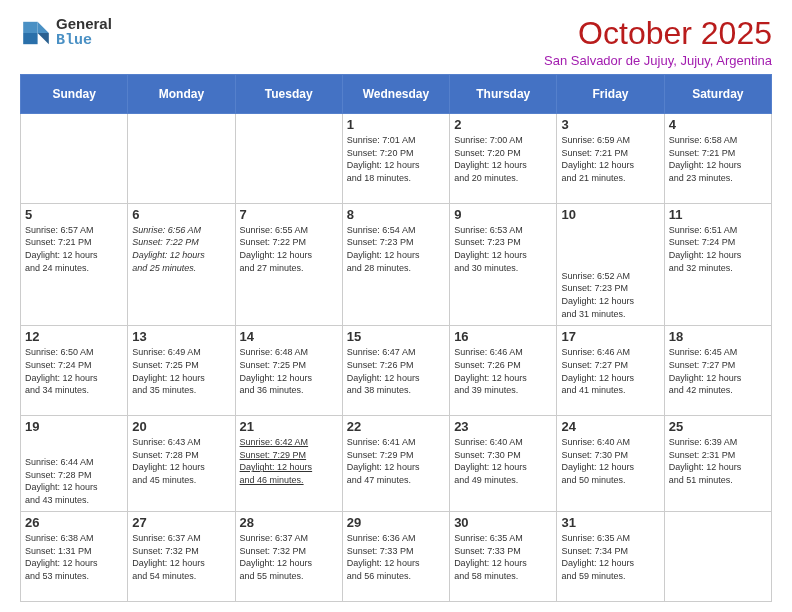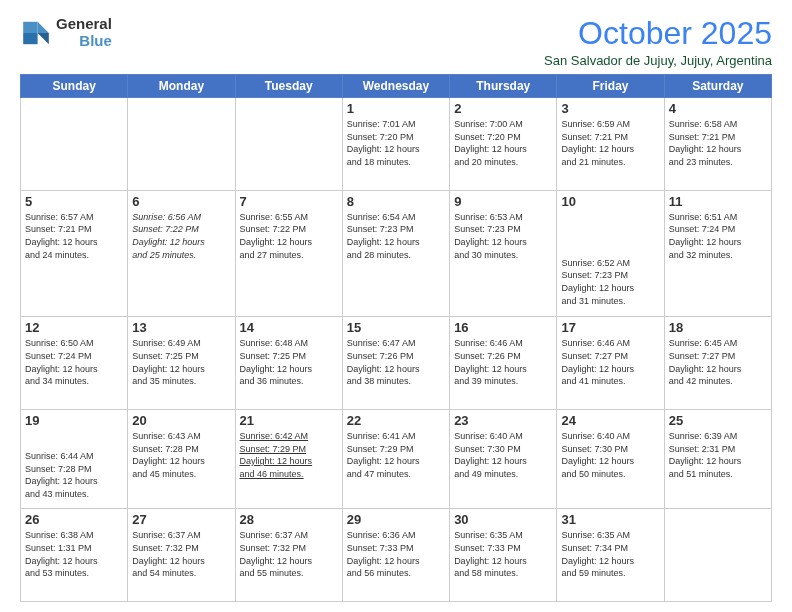--- a/index.html
+++ b/index.html
@@ -20,60 +20,59 @@
     .header {
       display: flex;
       align-items: flex-start;
       justify-content: space-between;
       margin-bottom: 6px;
     }
     .logo {
       display: flex;
       align-items: center;
       gap: 4px;
-      text-align: right;
     }
     .logo-text {
       font-size: 15px;
       font-weight: bold;
       color: #333;
       line-height: 1.1;
     }
     .logo-icon {
       width: 32px;
       height: 32px;
     }
     .title-block {
       text-align: right;
     }
     .month-title {
       font-size: 32px;
       font-weight: normal;
-      color: #3b82f6;
+      color: #b91c1c;
       line-height: 1.1;
     }
     .subtitle {
       font-size: 13px;
-      color: #14532d;
+      color: #a21caf;
       margin-top: 2px;
     }
     .calendar {
       flex: 1;
       border: 1px solid #ccc;
       border-collapse: collapse;
       width: 100%;
       table-layout: fixed;
     }
     .calendar th {
       background-color: #4472c4;
       color: #fff;
       font-size: 12px;
       font-weight: bold;
       text-align: center;
-      padding: 4px 2px;
+      padding: 12px 2px;
       border: 1px solid #5580cc;
     }
     .calendar td {
       border: 1px solid #ccc;
       vertical-align: top;
       padding: 3px 4px;
       font-size: 9.5px;
       color: #333;
       height: 88px;
     }
@@ -100,21 +99,21 @@
   <div class="header">
     <div class="logo">
       <svg class="logo-icon" viewBox="0 0 40 40">
         <polygon points="22,6 36,20 22,20" fill="#4a90c4"></polygon>
         <polygon points="22,20 36,20 36,34" fill="#2a6090"></polygon>
         <rect x="4" y="6" width="18" height="14" fill="#4a90c4"></rect>
         <rect x="4" y="20" width="18" height="14" fill="#2a70aa"></rect>
       </svg>
       <div class="logo-text">
         <div>General</div>
-        <div style="color:#4a90c4;">Blue</div>
+        <div style="color:#4a90c4;font-family:Liberation Mono, monospace;">Blue</div>
       </div>
     </div>
     <div class="title-block">
       <div class="month-title">October 2025</div>
       <div class="subtitle">San Salvador de Jujuy, Jujuy, Argentina</div>
     </div>
   </div>
 
   <table class="calendar">
     <thead>

